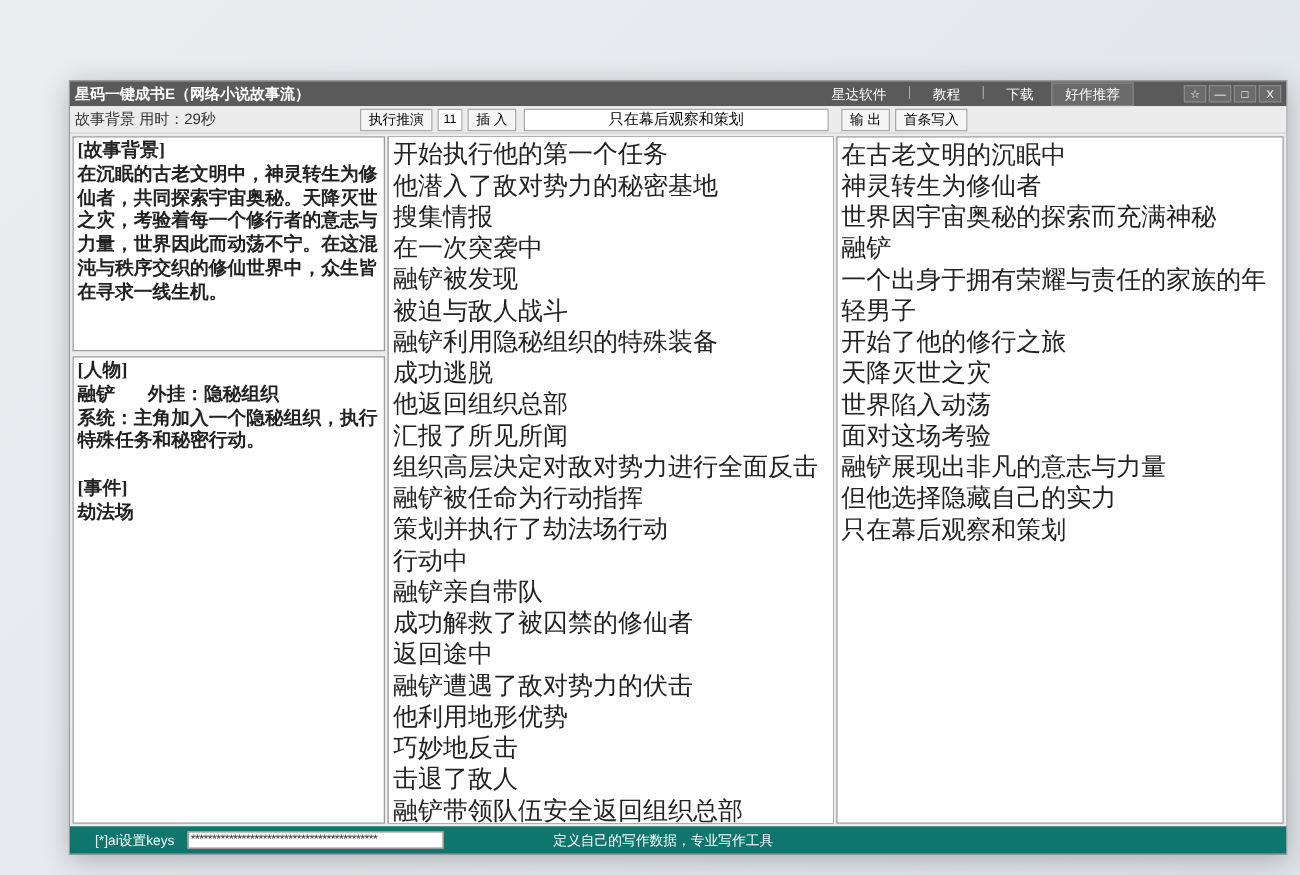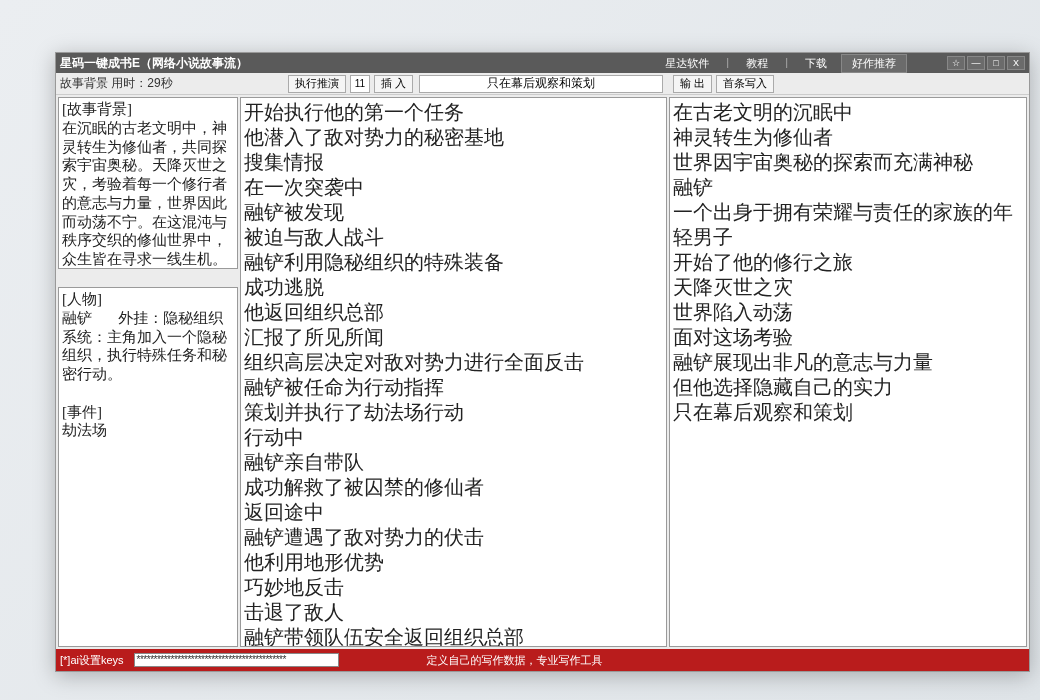--- a/index.html
+++ b/index.html
@@ -13,21 +13,21 @@
   }
   .bg-decoration {
     position: absolute;
     inset: 0;
     background: linear-gradient(135deg, #ebeef1 0%, #dfe4e8 100%);
     z-index: 0;
   }
   .app-window {
     position: absolute;
     left: 55px;
-    top: 52px;
+    top: 64px;
     width: 975px;
     height: 620px;
     background: #fff;
     border: 1px solid #999;
     box-shadow: 0 4px 20px rgba(0,0,0,0.25);
     z-index: 10;
     display: flex;
     flex-direction: column;
   }
   .titlebar {
@@ -113,24 +113,25 @@
   }
   .content {
     flex: 1;
     display: flex;
     overflow: hidden;
     background: #ececec;
     padding: 2px;
     gap: 2px;
   }
   .left-col {
-    width: 180px;
+    width: 250px;
     display: flex;
     flex-direction: column;
-    gap: 18px;
+    gap: 4px;
+    font-weight: bold;
   }
   .mid-col {
     flex: 1;
     display: flex;
     flex-direction: column;
   }
   .right-col {
     width: 358px;
     display: flex;
     flex-direction: column;
@@ -153,26 +154,26 @@
     color: #222;
     position: relative;
   }
   .textbox.small { font-size: 15px; }
   .left-box1 { height: 172px; }
   .left-box2 { flex: 1; }
   .mid-box { flex: 1; }
   .right-box { flex: 1; }
   .footer {
     height: 22px;
-    background: #b91c1c;
+    background: #0f766e;
     display: flex;
     align-items: center;
     font-size: 11px;
     color: #fff;
-    padding: 0 0;
+    padding: 0 16px;
     gap: 6px;
   }
   .footer .foot-item {
     padding: 0 4px;
   }
   .footer .foot-input {
     background: #fff;
     color: #333;
     border: 1px solid #888;
     height: 14px;

